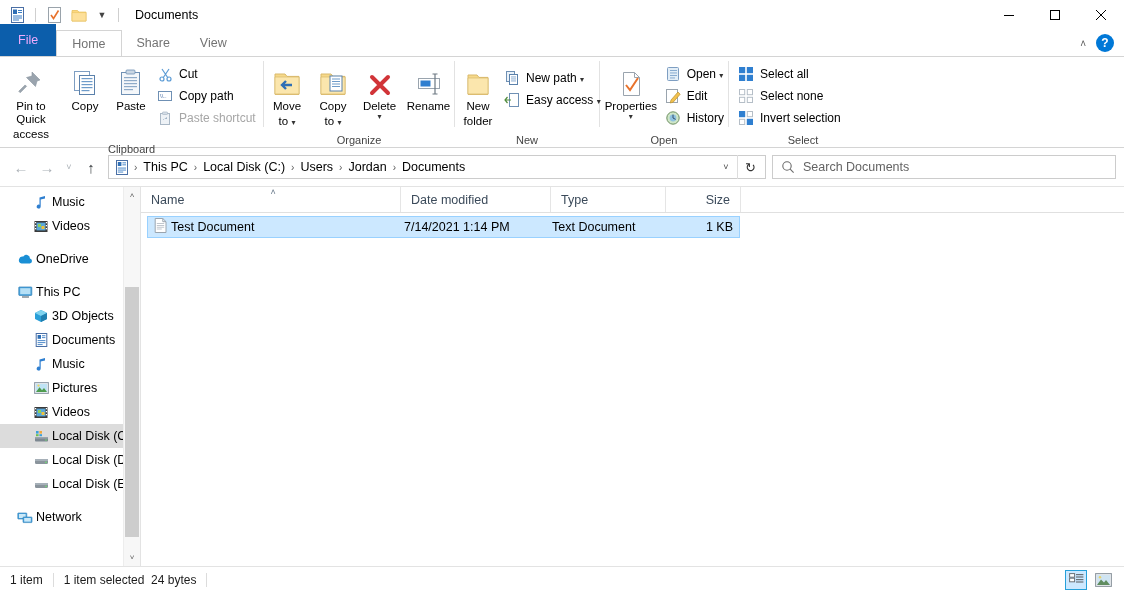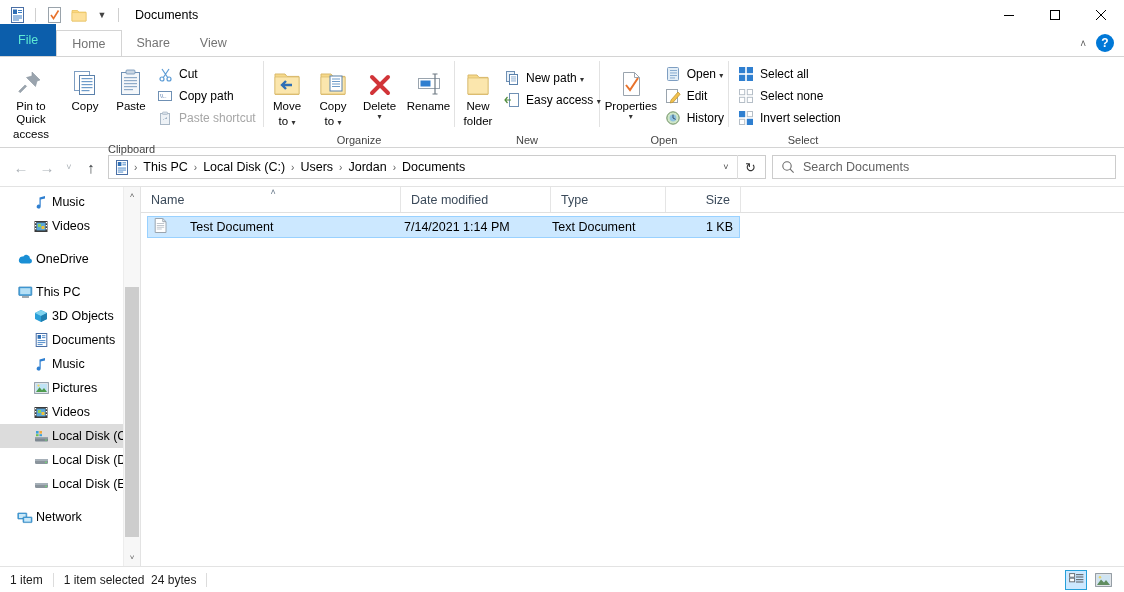--- a/index.html
+++ b/index.html
@@ -22,21 +22,21 @@
   .qat-sep { width:1px; height:14px; background:#cfcfcf; margin:0 3px; }
   .qat-chev { width:16px; height:20px; display:flex; align-items:center; justify-content:center; font-size:9px; color:#444; }
   .win-title { margin-left:8px; font-size:12.5px; color:#000; }
   .titlebar-spacer { flex:1; }
   .wbtns { display:flex; height:30px; }
   .wbtn { width:46px; height:30px; display:flex; align-items:center; justify-content:center; }
 
   
   .tabstrip { height:26px; display:flex; align-items:flex-end; background:#fff; position:relative; flex:0 0 26px; }
   .tab { height:26px; padding:0 15px; display:flex; align-items:center; font-size:12.5px; color:#737373; }
-  .tab.file { background:#0c5eab; color:#5eead4; padding:16px 18px; }
+  .tab.file { background:#0c5eab; color:#f0abfc; padding:16px 18px; }
   .tab.active { background:#fff; border-left:1px solid #d4d4d4; border-right:1px solid #d4d4d4; border-top:1px solid #d4d4d4; }
   .tabstrip-right { margin-left:auto; display:flex; align-items:center; gap:6px; padding-right:10px; height:26px; }
   .helpbtn { width:18px; height:18px; border-radius:50%; background:#0078d7; color:#fff; font-size:12px; font-weight:bold; display:flex; align-items:center; justify-content:center; }
   .collapse-chev { font-size:10px; color:#555; padding:0 4px; }
 
   
   .ribbon { height:92px; background:#fff; border-top:1px solid #d4d4d4; border-bottom:1px solid #d4d4d4; display:flex; flex:0 0 92px; position:relative; }
   .rgroup { display:flex; flex-direction:column; height:91px; position:relative; }
   .rgroup .gbody { flex:1; display:flex; align-items:flex-start; padding-top:4px; }
   .gname { height:16px; text-align:center; font-size:11px; color:#444; line-height:16px; }
@@ -92,21 +92,21 @@
   .col { display:flex; align-items:center; font-size:12.5px; color:#3b4a5a; padding-left:10px; border-right:1px solid #e5e5e5; position:relative; }
   .col.c-name { width:260px; }
   .col.c-date { width:150px; }
   .col.c-type { width:115px; }
   .col.c-size { width:75px; justify-content:flex-end; padding-right:10px; }
   .sortmark { position:absolute; top:0px; left:50%; font-size:9px; color:#6b7b8c; }
 
   .rows { flex:1; }
   .row { height:22px; display:flex; align-items:center; background:#cce8ff; border:1px solid #99d1ff; margin:3px 0 0 6px; width:593px; }
   .cell { font-size:12.5px; color:#000; }
-  .cell.name { width:252px; display:flex; align-items:center; gap:23px; padding-left:6px; }
+  .cell.name { width:252px; display:flex; align-items:center; gap:4px; padding-left:6px; }
   .cell.date { width:150px; padding-left:4px; }
   .cell.type { width:115px; padding-left:2px; }
   .cell.size { width:72px; text-align:right; padding-right:4px; }
 
   
   .status { height:26px; border-top:1px solid #e3e3e3; display:flex; align-items:center; background:#fff; flex:0 0 26px; }
   .stitem { font-size:12px; color:#1b1b1b; padding:0 10px; height:16px; display:flex; align-items:center; }
   .stsep { width:1px; height:14px; background:#dcdcdc; }
   .status-spacer { flex:1; }
   .viewbtns { display:flex; align-items:center; gap:5px; padding-right:10px; }

